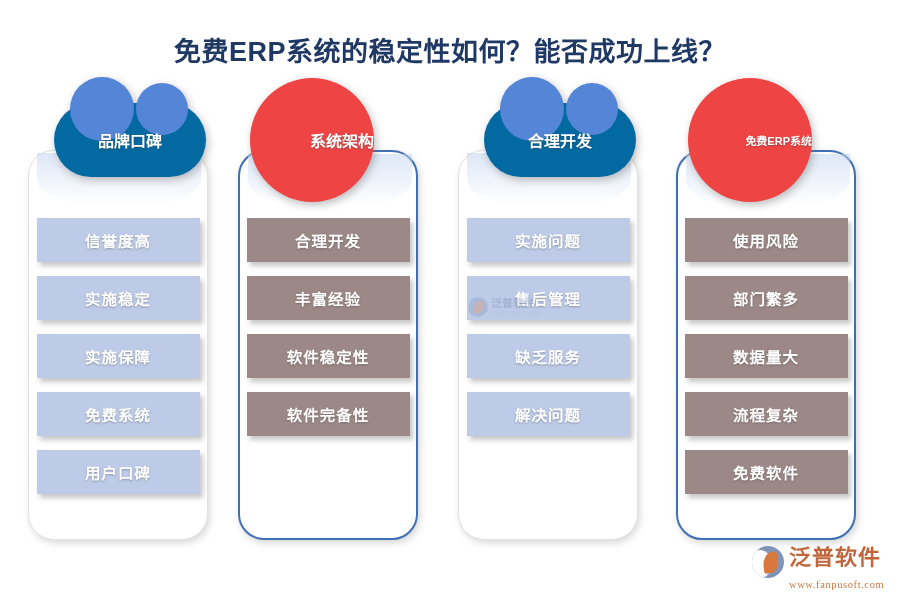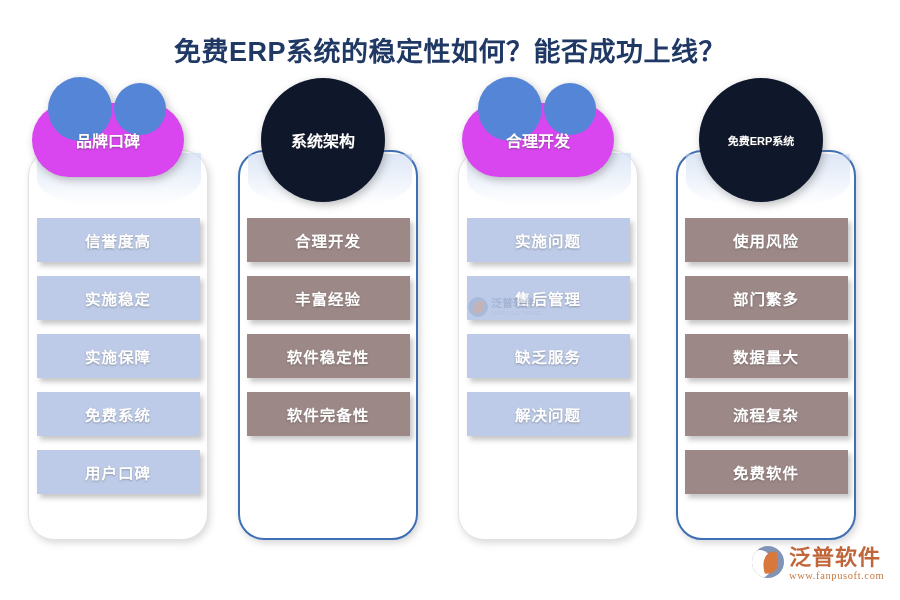--- a/index.html
+++ b/index.html
@@ -99,24 +99,24 @@
     justify-content: center;
     color: #ffffff;
     font-weight: bold;
     font-size: 16px;
     white-space: nowrap;
     text-shadow: 0 1px 2px rgba(60,60,60,0.45);
   }
 
   
   .badge.cloud {
-    left: 4px;
+    left: 26px;
     width: 152px;
     height: 74px;
-    background: #d946ef;
+    background: #0369a1;
     border-radius: 40px;
     filter: drop-shadow(2px 3px 4px rgba(110,110,110,0.45));
     font-family: Liberation Mono, monospace;
   }
   .badge.cloud::before,
   .badge.cloud::after {
     content: "";
     position: absolute;
     background: #5585d6;
     border-radius: 50%;
@@ -126,28 +126,29 @@
     width: 64px; height: 64px;
     left: 16px; top: -26px;
   }
   .badge.cloud::after {
     width: 52px; height: 52px;
     right: 18px; top: -20px;
   }
 
   
   .badge.circle {
-    left: 23px;
+    left: 12px;
     width: 124px;
     height: 124px;
     top: -72px;
     border-radius: 50%;
-    background: #0f172a;
+    background: #ef4444;
     filter: drop-shadow(2px 3px 4px rgba(110,110,110,0.45));
     font-size: 16px;
+    justify-content: flex-end;
   }
   .badge.circle.wide { font-size: 11px; }
 
   
   .items {
     position: absolute;
     left: 0;
     top: 68px;
     width: 180px;
   }
@@ -256,21 +257,21 @@
     font-weight: bold;
     color: #c0663a;
     line-height: 1.05;
     letter-spacing: 1px;
   }
   .brand-url {
     font-size: 10.5px;
     color: #c7793f;
     letter-spacing: 0.6px;
     font-family: "Liberation Serif", "DejaVu Serif", serif;
-    margin-top: 1px;
+    margin-top: 10px;
   }
 </style>
 </head>
 <body>
 
 <div id="stage">
 
   <div class="page-title">免费ERP系统的稳定性如何？能否成功上线？</div>
 
   <div class="columns">

